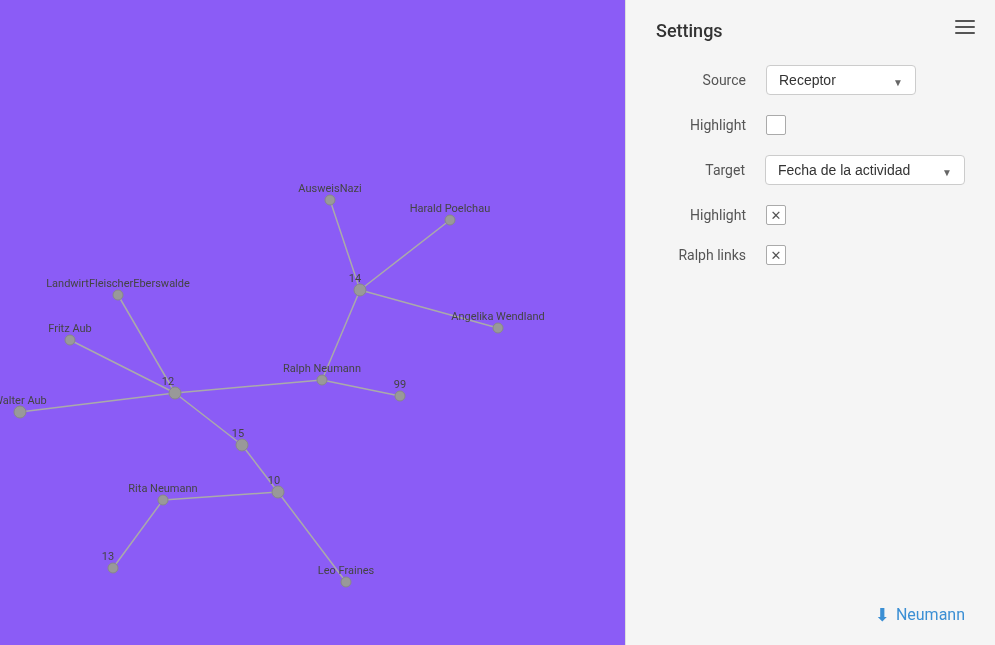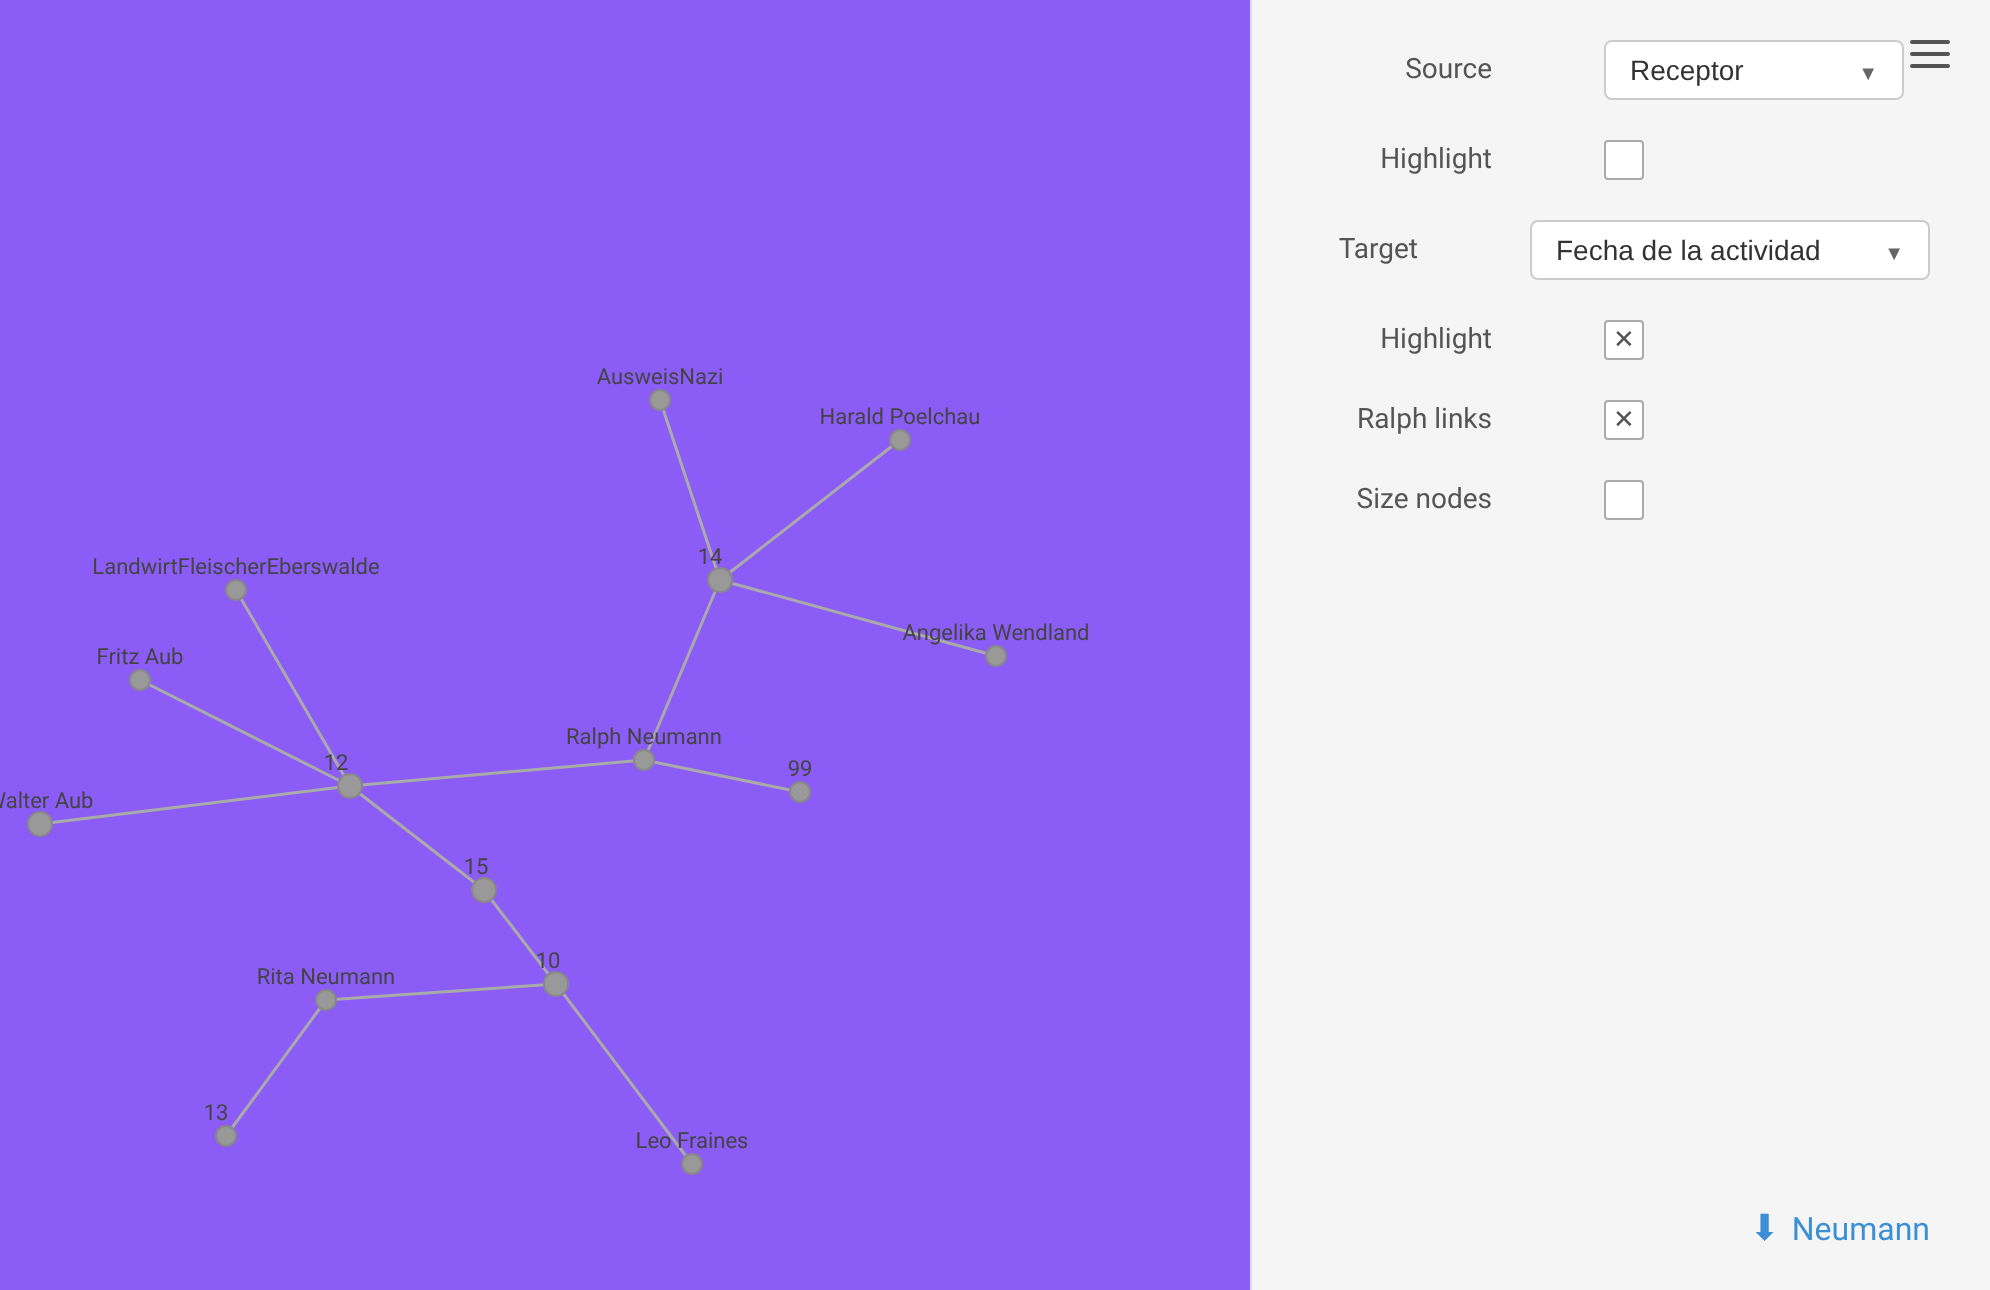--- a/index.html
+++ b/index.html
@@ -56,21 +56,20 @@
       width: 20px;
       height: 2px;
       background: #555;
       border-radius: 1px;
     }
 
     .settings-row {
       display: flex;
       align-items: center;
       margin-bottom: 20px;
-      gap: 36px;
     }
 
     .settings-label {
       width: 90px;
       text-align: right;
       margin-right: 20px;
       font-size: 14px;
       color: #555;
     }
 
@@ -196,20 +195,21 @@
 </div>
 
 <div id="settings-panel">
 
   <div id="menu-icon">
     <div class="menu-bar"></div>
     <div class="menu-bar"></div>
     <div class="menu-bar"></div>
   </div>
 
+  <div id="settings-title">Settings</div>
 
   <div class="settings-row">
     <div class="settings-label">Source</div>
     <button class="dropdown-btn">
       <span>Receptor</span>
       <span class="dropdown-arrow">▼</span>
     </button>
   </div>
 
   <div class="settings-row">
@@ -228,24 +228,20 @@
   <div class="settings-row">
     <div class="settings-label">Highlight</div>
     <div class="checkbox-container checked">✕</div>
   </div>
 
   <div class="settings-row">
     <div class="settings-label">Ralph links</div>
     <div class="checkbox-container checked">✕</div>
   </div>
 
-  <div class="settings-row">
-    <div class="settings-label">Size nodes</div>
-    <div class="checkbox-container"></div>
-  </div>
 
   <div class="download-row">
     <button class="download-btn">
       <span class="download-icon">⬇</span>
       <span>Neumann</span>
     </button>
   </div>
 </div>
 
 </body></html>

